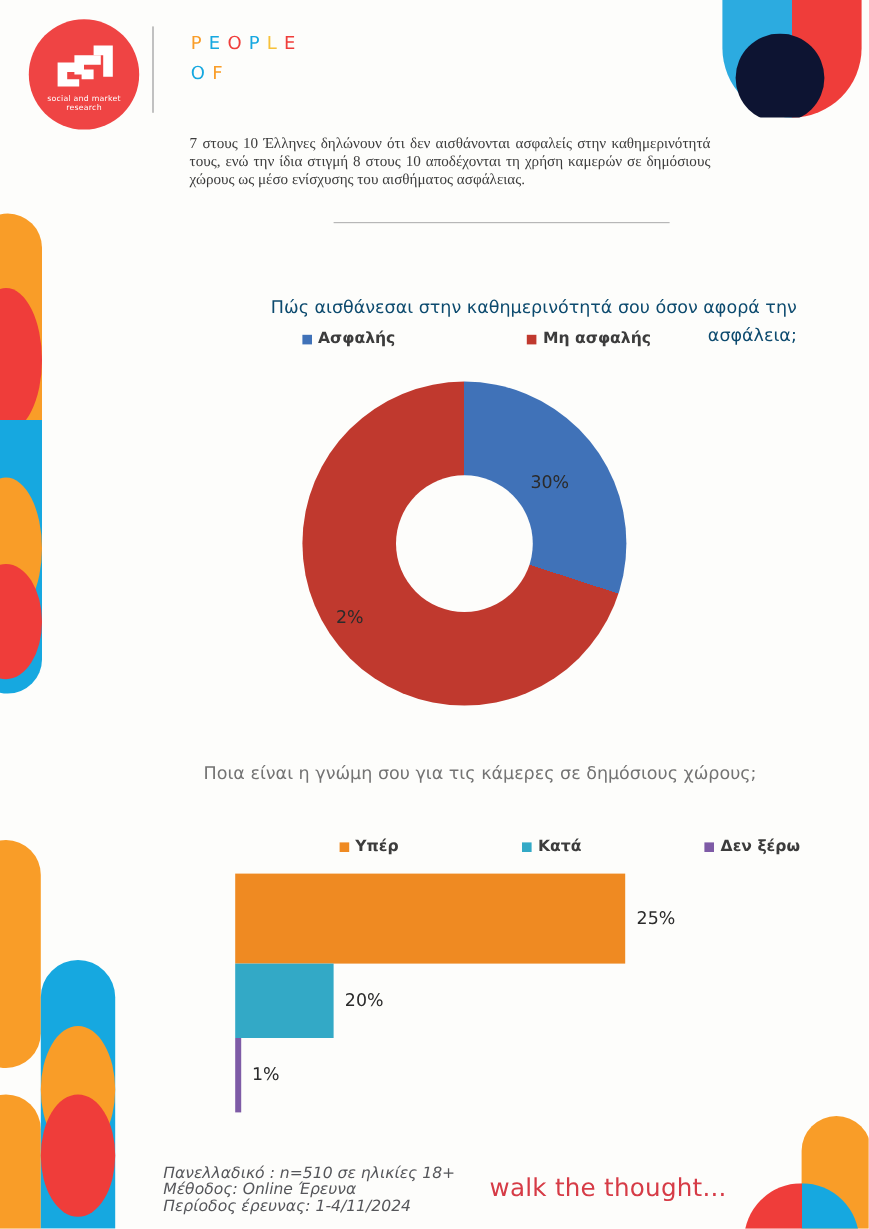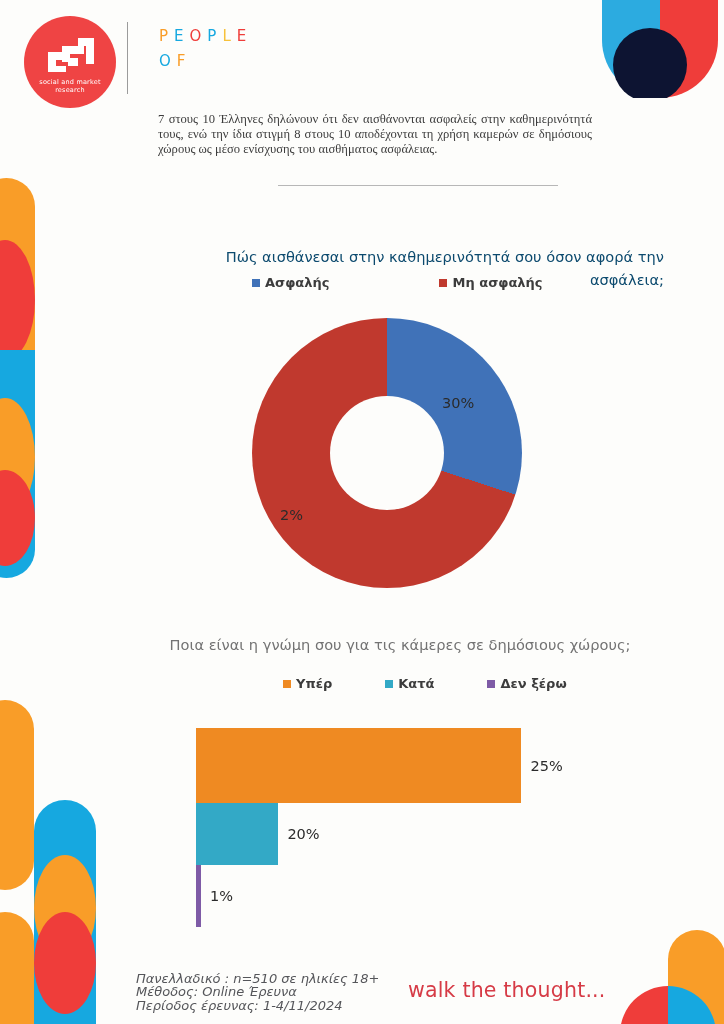--- a/index.html
+++ b/index.html
@@ -148,23 +148,23 @@
   .legend-item {
     display: flex; align-items: center; margin-right: 34px;
     font-size: 13px; color: #3c3c3c; white-space: nowrap;
   }
   .legend-swatch {
     width: 8px; height: 8px; margin-right: 5px; display: inline-block;
   }
   #legend1 { left: 252px; top: 275px; }
   #legend1 .legend-item { margin-right: 0; }
   #legend1 .legend-item + .legend-item { margin-left: 110px; }
-  #legend2 { left: 283px; top: 676px; }
+  #legend2 { left: 283px; top: 698px; gap: 28px; }
   #legend2 .legend-item { margin-right: 0; }
-  #legend2 .legend-item + .legend-item { margin-left: 42px; padding-left: 11px; }
+  #legend2 .legend-item + .legend-item { margin-left: 64px; padding-left: 11px; }
 
   .donut-wrap {
     position: absolute; left: 252px; top: 318px; width: 270px; height: 270px;
   }
   .donut {
     width: 270px; height: 270px; border-radius: 50%;
   }
   .donut-hole {
     position: absolute; left: 78px; top: 78px;
     width: 114px; height: 114px; border-radius: 50%;

